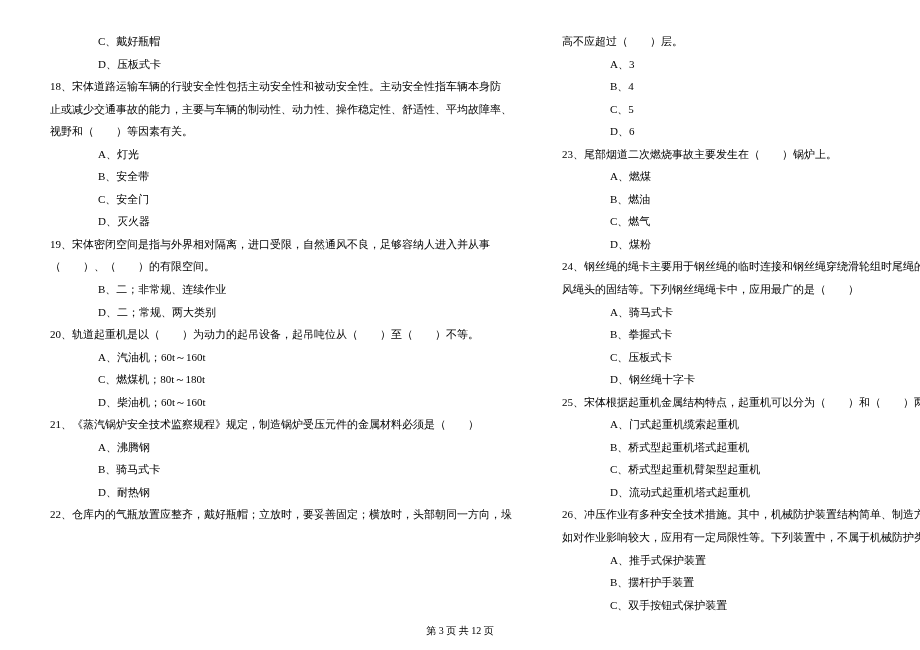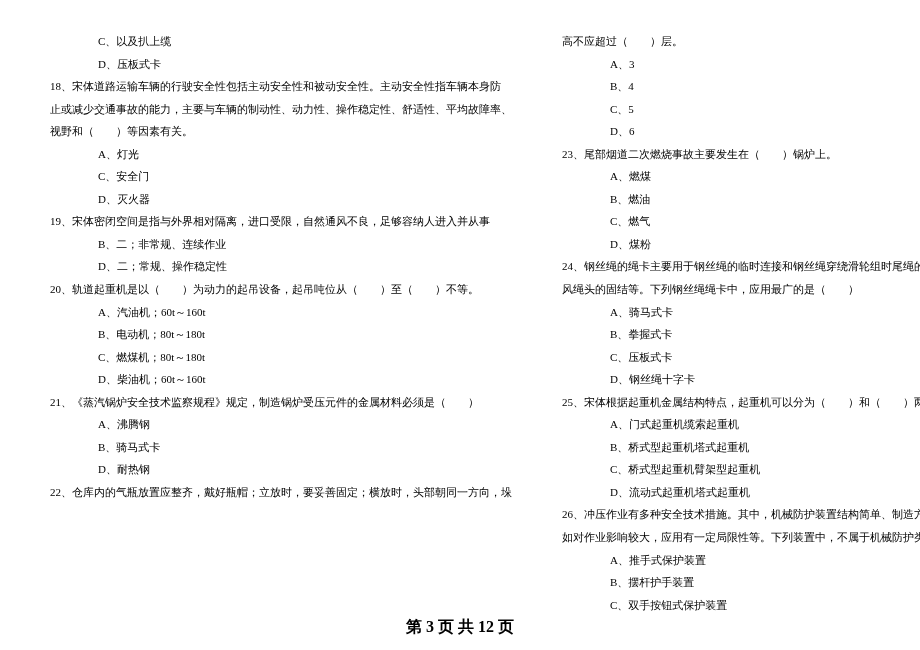--- a/index.html
+++ b/index.html
@@ -35,43 +35,43 @@
     }
     .q-cont {
       padding-left: 0;
     }
     .footer {
       position: absolute;
       bottom: 12px;
       left: 0;
       width: 100%;
       text-align: center;
-      font-size: 16px;
-      font-weight: bold;
+      font-size: 10px;
     }
   </style>
 </head>
 <body>
 
 <div class="columns">
   <div class="col">
-    <div class="line opt">C、以及扒上缆</div>
+    <div class="line opt">C、戴好瓶帽</div>
     <div class="line opt">D、压板式卡</div>
     <div class="line q">18、宋体道路运输车辆的行驶安全性包括主动安全性和被动安全性。主动安全性指车辆本身防</div>
     <div class="line q-cont">止或减少交通事故的能力，主要与车辆的制动性、动力性、操作稳定性、舒适性、平均故障率、</div>
     <div class="line q-cont">视野和（　　）等因素有关。</div>
     <div class="line opt">A、灯光</div>
+    <div class="line opt">B、安全带</div>
     <div class="line opt">C、安全门</div>
     <div class="line opt">D、灭火器</div>
     <div class="line q">19、宋体密闭空间是指与外界相对隔离，进口受限，自然通风不良，足够容纳人进入并从事</div>
+    <div class="line q-cont">（　　）、（　　）的有限空间。</div>
     <div class="line opt">B、二；非常规、连续作业</div>
-    <div class="line opt">D、二；常规、操作稳定性</div>
+    <div class="line opt">D、二；常规、两大类别</div>
     <div class="line q">20、轨道起重机是以（　　）为动力的起吊设备，起吊吨位从（　　）至（　　）不等。</div>
     <div class="line opt">A、汽油机；60t～160t</div>
-    <div class="line opt">B、电动机；80t～180t</div>
     <div class="line opt">C、燃煤机；80t～180t</div>
     <div class="line opt">D、柴油机；60t～160t</div>
     <div class="line q">21、《蒸汽锅炉安全技术监察规程》规定，制造锅炉受压元件的金属材料必须是（　　）</div>
     <div class="line opt">A、沸腾钢</div>
     <div class="line opt">B、骑马式卡</div>
     <div class="line opt">D、耐热钢</div>
     <div class="line q">22、仓库内的气瓶放置应整齐，戴好瓶帽；立放时，要妥善固定；横放时，头部朝同一方向，垛</div>
   </div>
 
   <div class="col">

